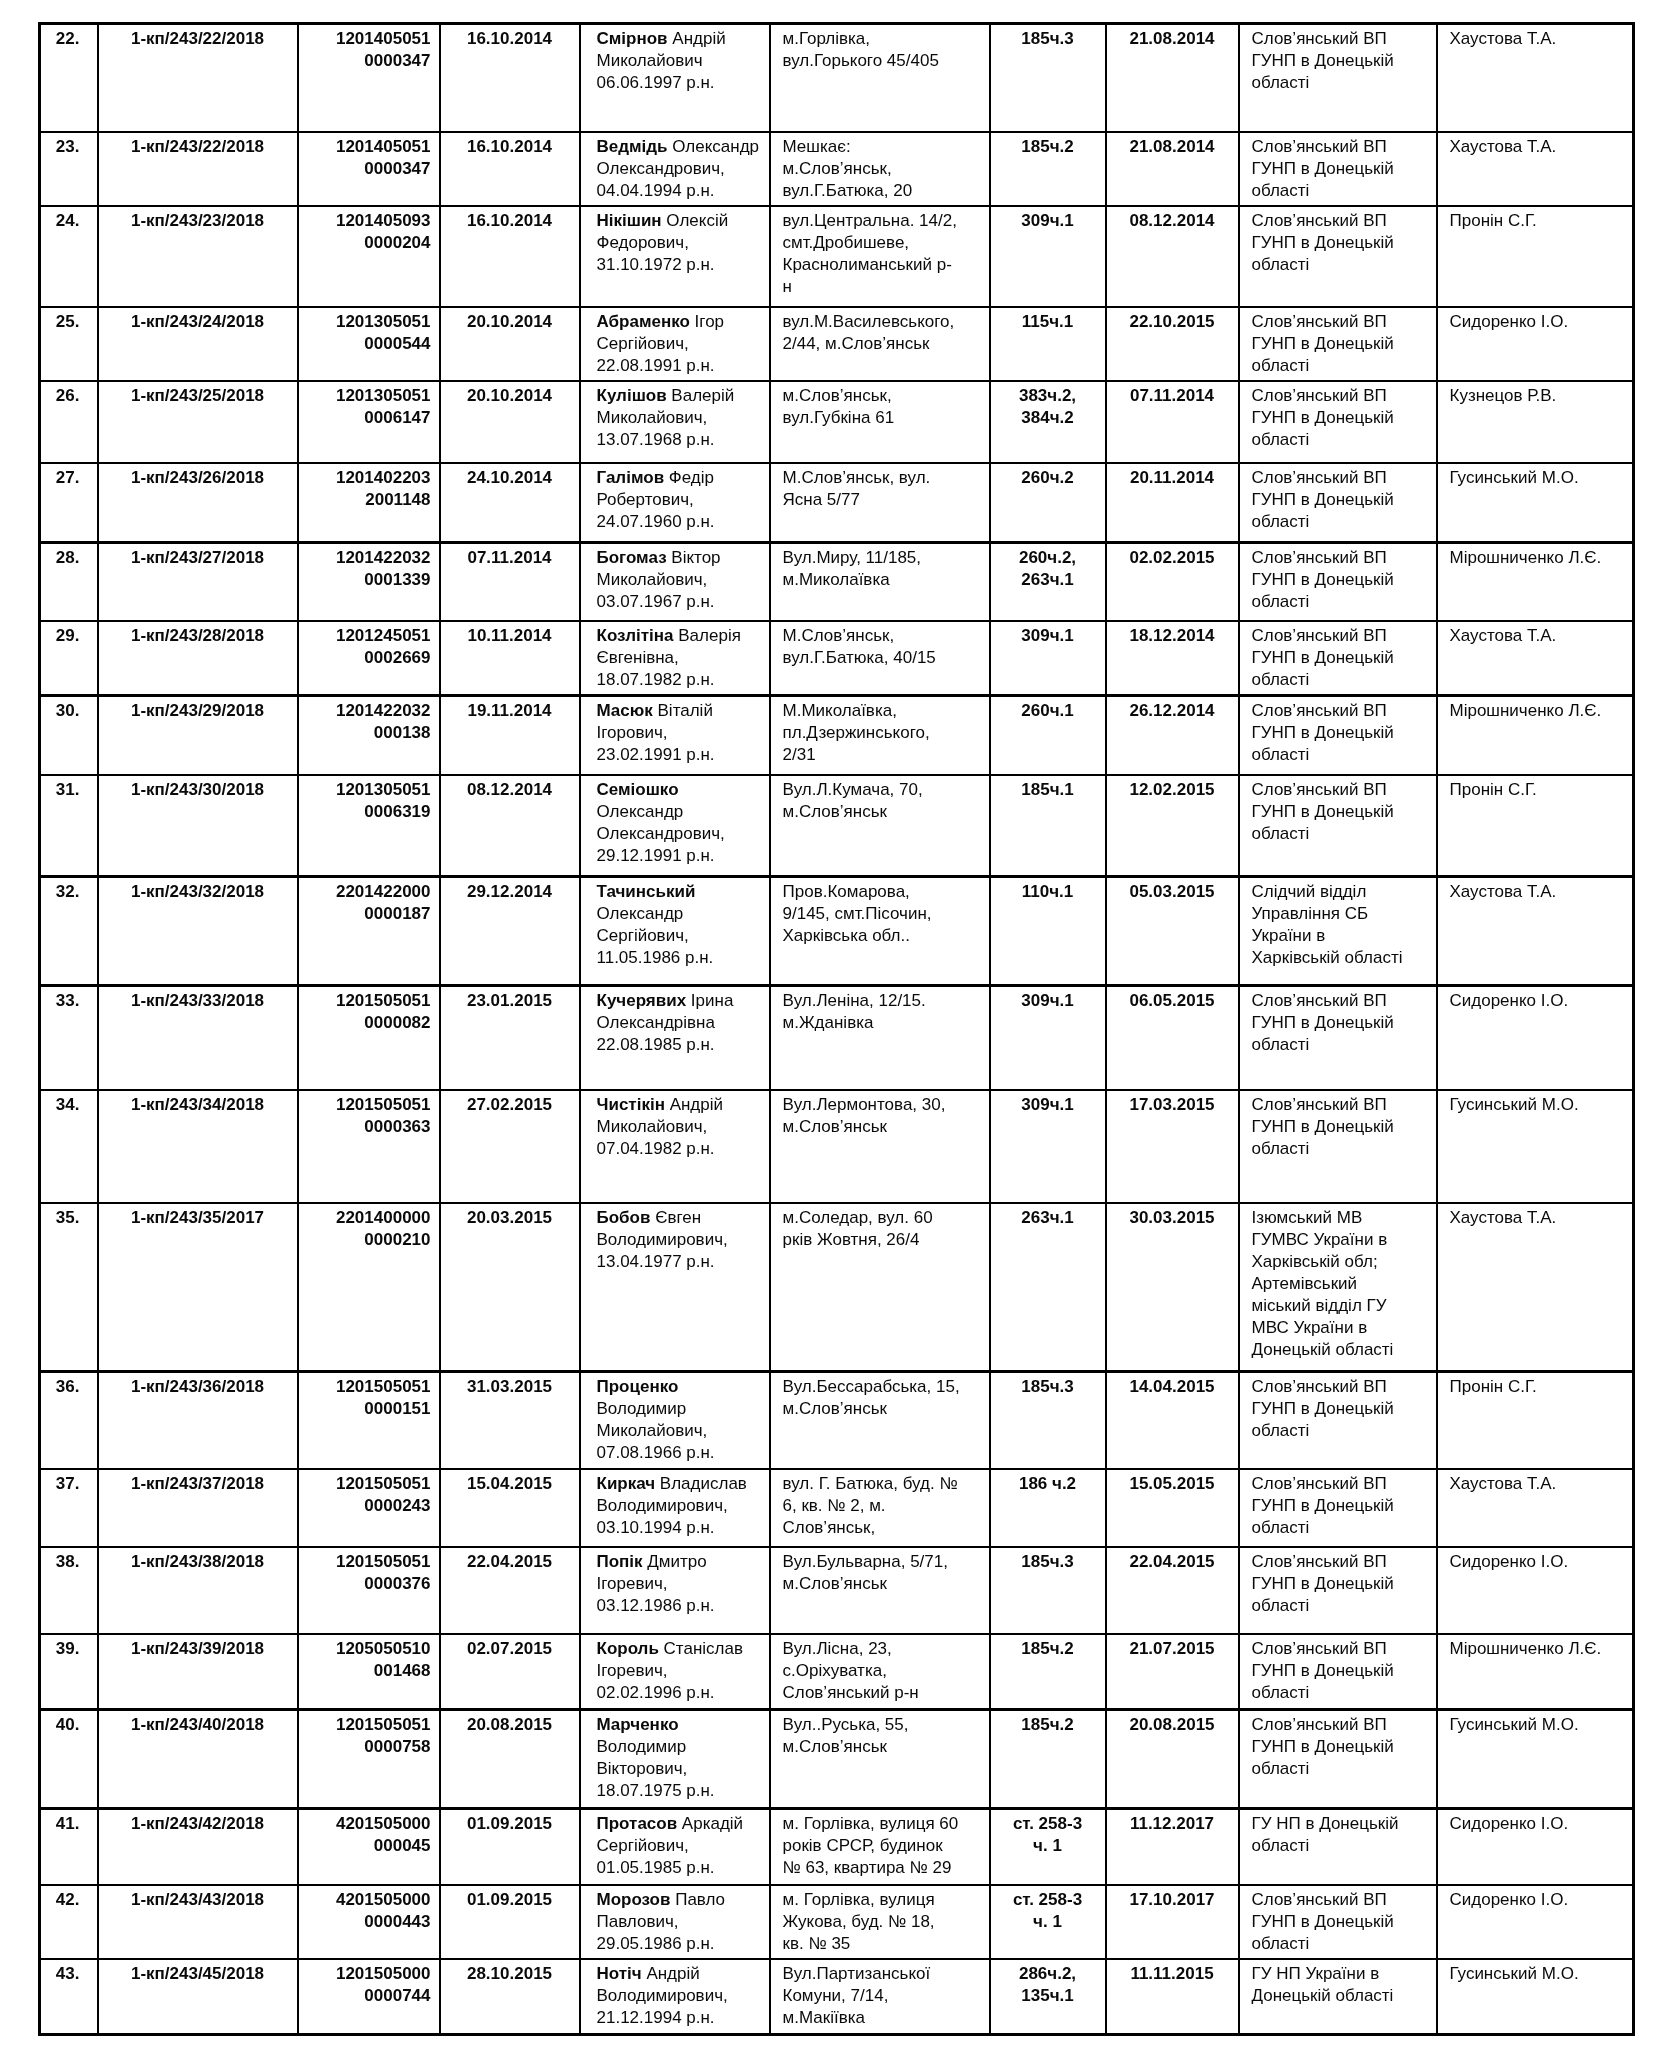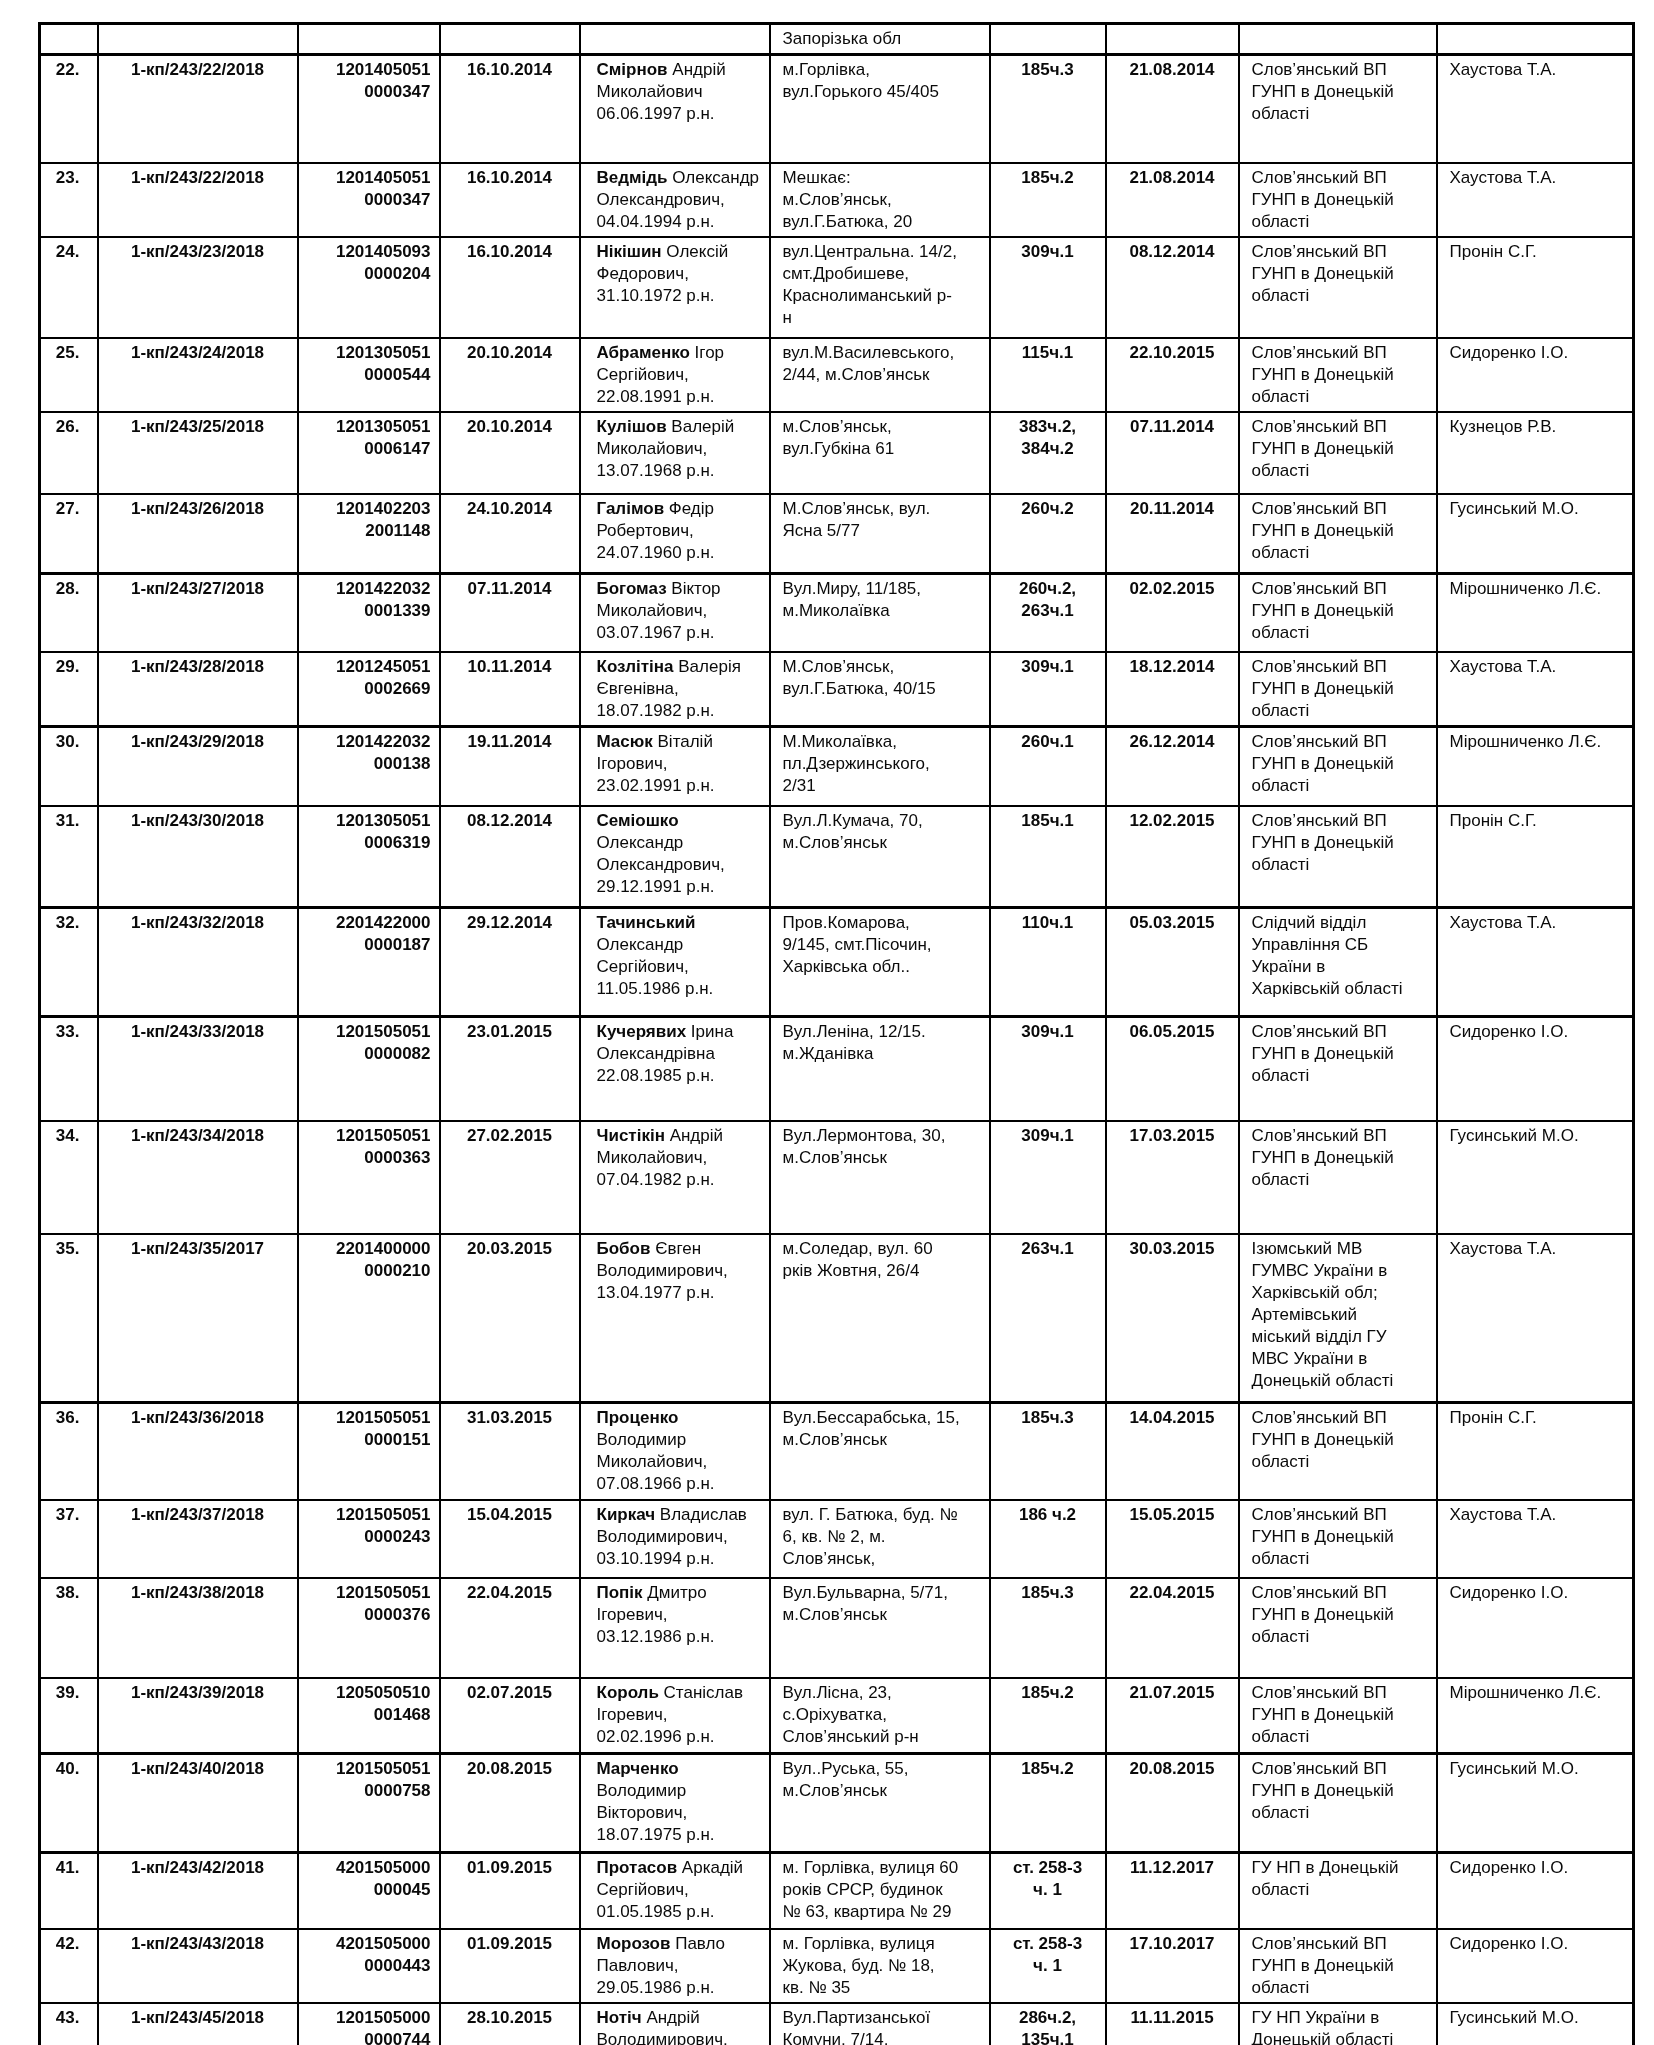--- a/index.html
+++ b/index.html
@@ -45,32 +45,20 @@
       <col style="width:142px">
       <col style="width:140px">
       <col style="width:190px">
       <col style="width:220px">
       <col style="width:116px">
       <col style="width:133px">
       <col style="width:198px">
       <col style="width:197px">
     </colgroup>
     <tbody>
-        <tr style="height: 26px;">
-    <td class="c-num"></td>
-    <td class="c-case"></td>
-    <td class="c-id"></td>
-    <td class="c-date"></td>
-    <td class="c-name"><span class="surname"></span><span></span></td>
-    <td class="c-addr">Запорізька обл</td>
-    <td class="c-art"></td>
-    <td class="c-date"></td>
-    <td class="c-org"></td>
-    <td class="c-person"></td>
-  </tr>
         <tr class="thick-top" style="height: 108px;">
     <td class="c-num">22.</td>
     <td class="c-case">1-кп/243/22/2018</td>
     <td class="c-id">1201405051
 0000347</td>
     <td class="c-date">16.10.2014</td>
     <td class="c-name"><span class="surname">Смірнов</span><span> Андрій
 Миколайович
 06.06.1997 р.н.</span></td>
     <td class="c-addr">м.Горлівка,
@@ -361,21 +349,21 @@
     <td class="c-addr">вул. Г. Батюка, буд. №
 6, кв. № 2, м.
 Слов’янськ,</td>
     <td class="c-art">186 ч.2</td>
     <td class="c-date">15.05.2015</td>
     <td class="c-org">Слов’янський ВП
 ГУНП в Донецькій
 області</td>
     <td class="c-person">Хаустова Т.А.</td>
   </tr>
-        <tr style="height: 100px;">
+        <tr style="height: 87px;">
     <td class="c-num">38.</td>
     <td class="c-case">1-кп/243/38/2018</td>
     <td class="c-id">1201505051
 0000376</td>
     <td class="c-date">22.04.2015</td>
     <td class="c-name"><span class="surname">Попік</span><span> Дмитро
 Ігоревич,
 03.12.1986 р.н.</span></td>
     <td class="c-addr">Вул.Бульварна, 5/71,
 м.Слов’янськ</td>

